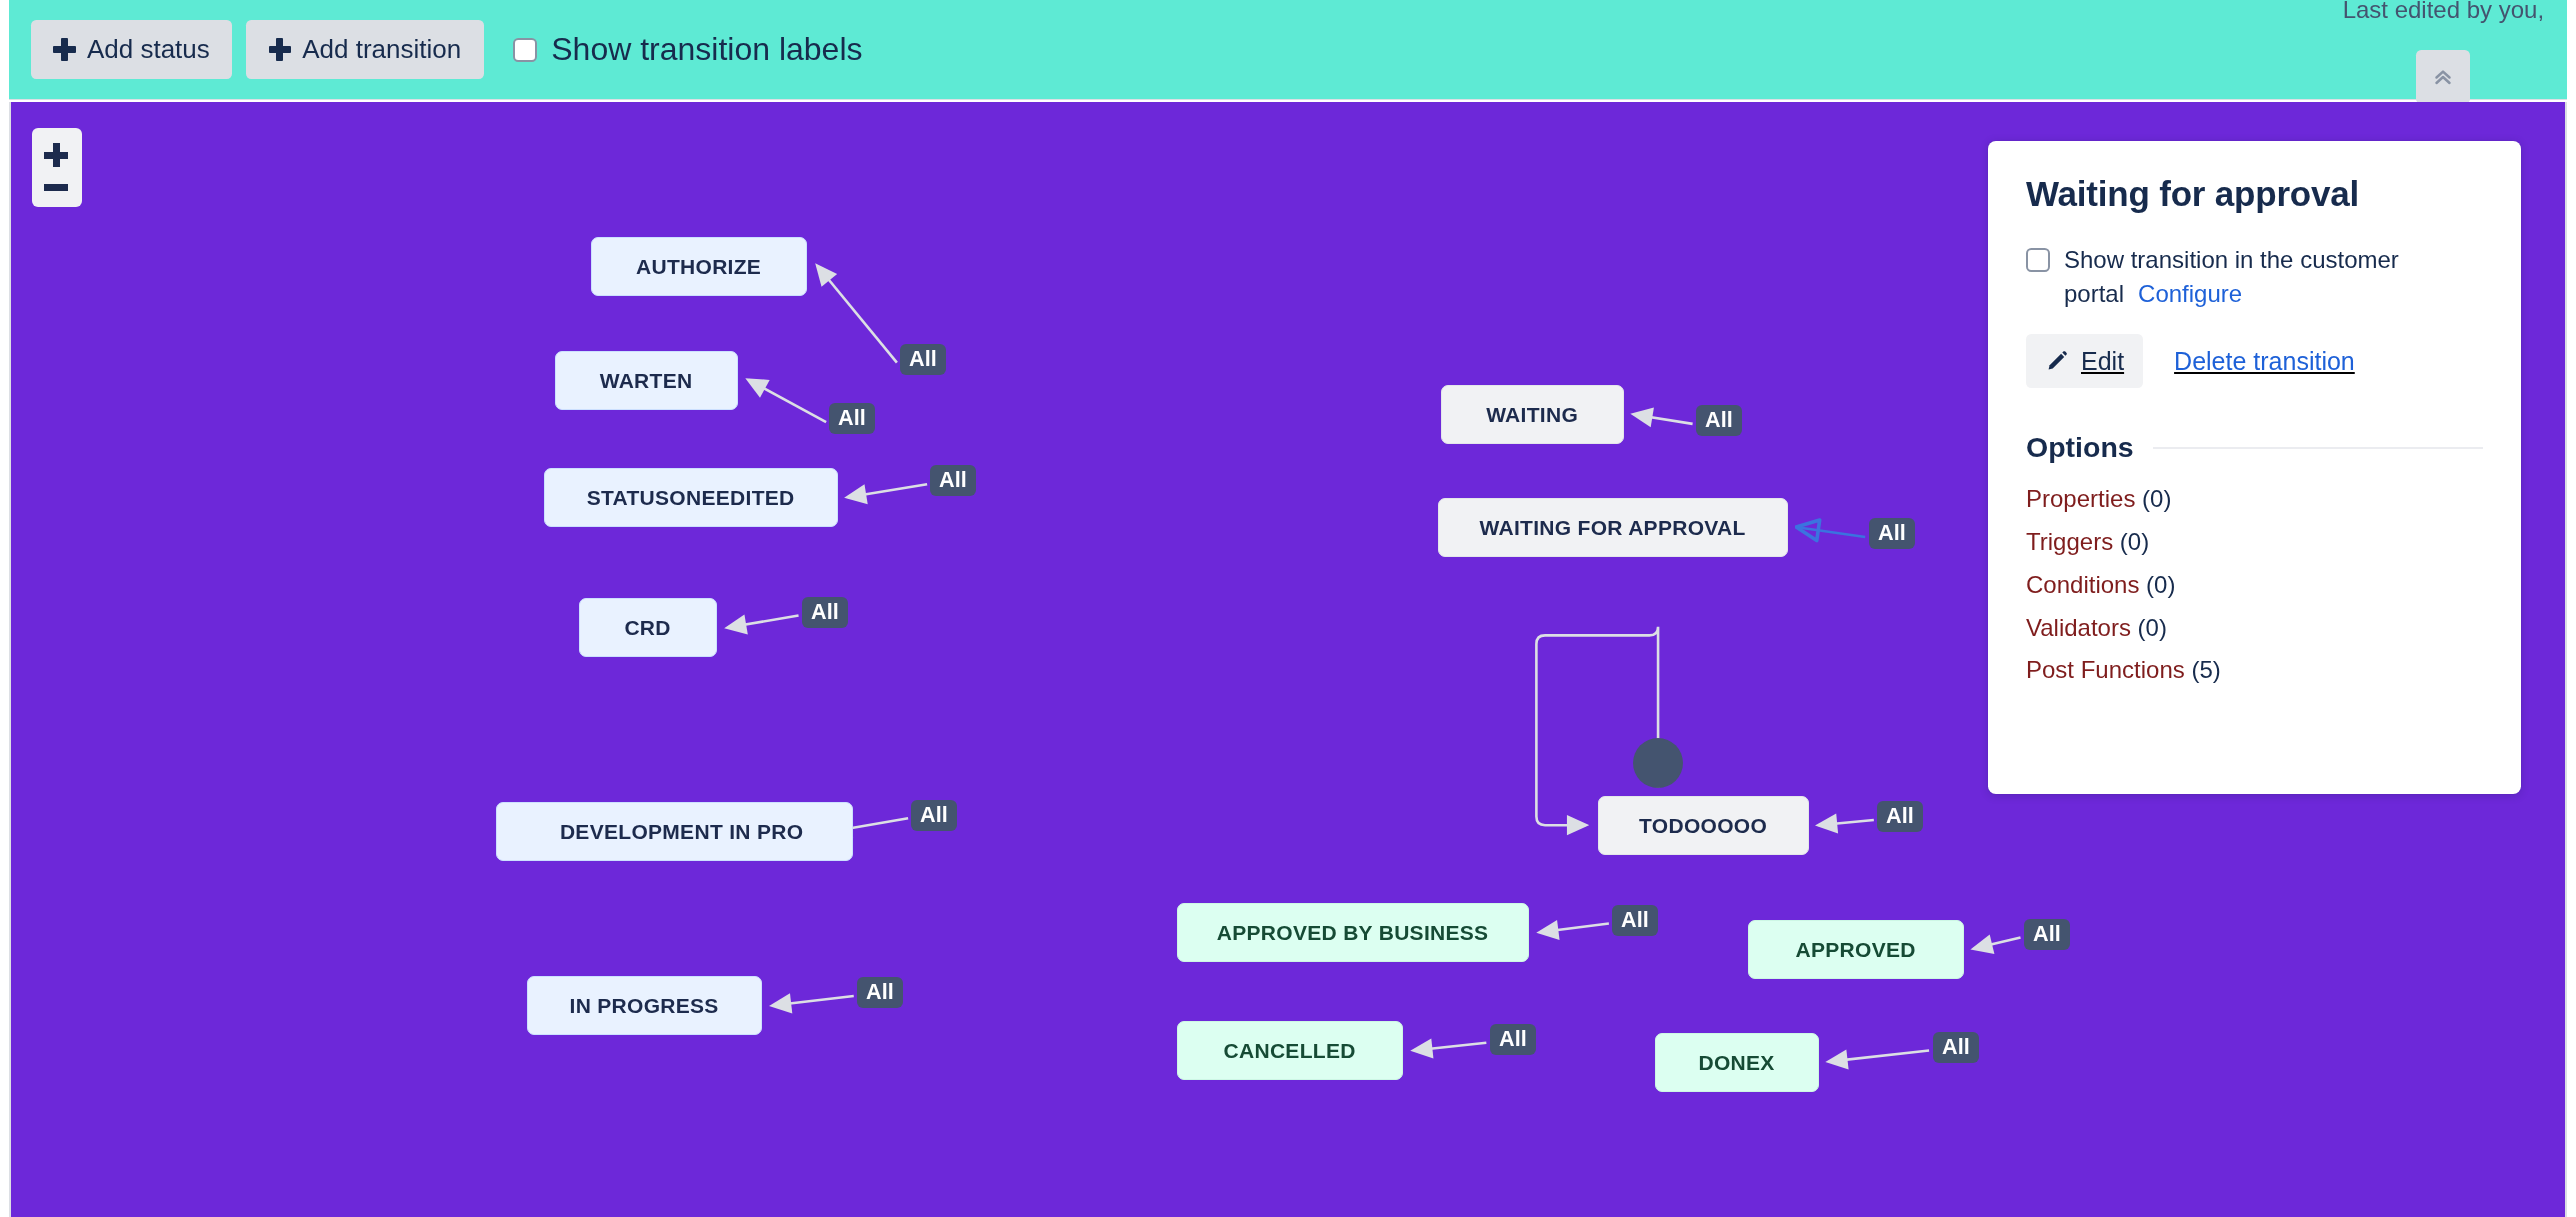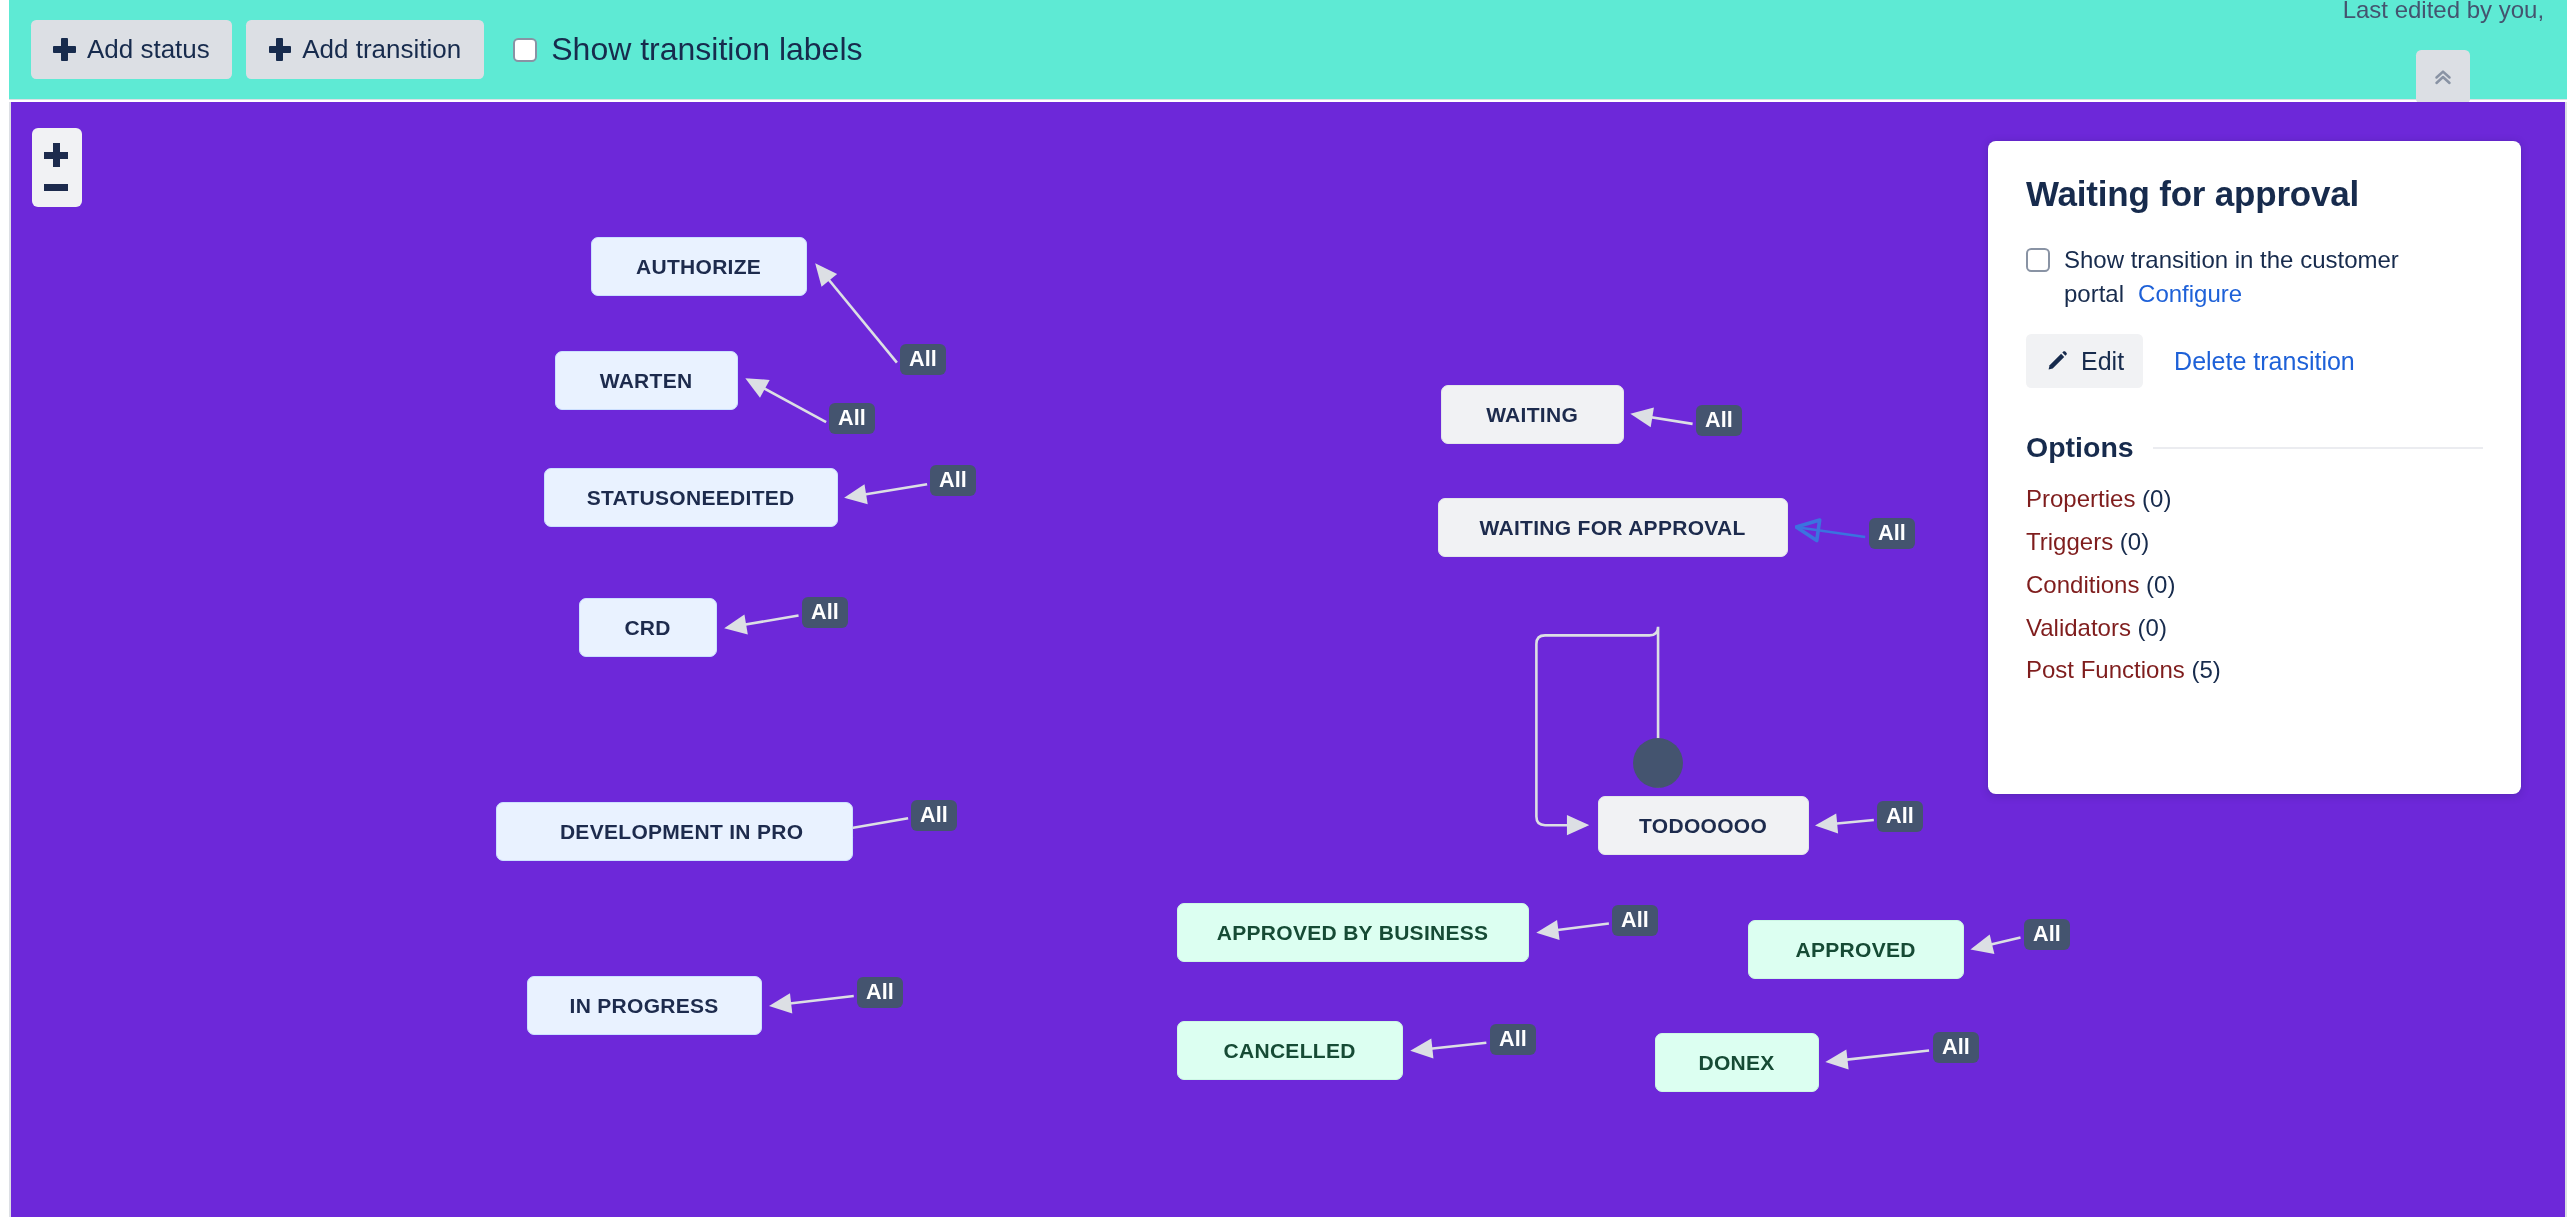--- a/index.html
+++ b/index.html
@@ -243,20 +243,21 @@
     font-size: 24px;
     text-decoration: none;
     cursor: pointer;
     margin-left: 14px;
   }
   .panel-actions {
     display: flex;
     align-items: center;
     gap: 31px;
     margin-top: 22.4px;
+    text-decoration: underline;
   }
   .edit-btn {
     display: inline-flex;
     align-items: center;
     gap: 12px;
     height: 54px;
     padding: 0 19px;
     background: #f1f2f4;
     border: none;
     border-radius: 5.2px;

